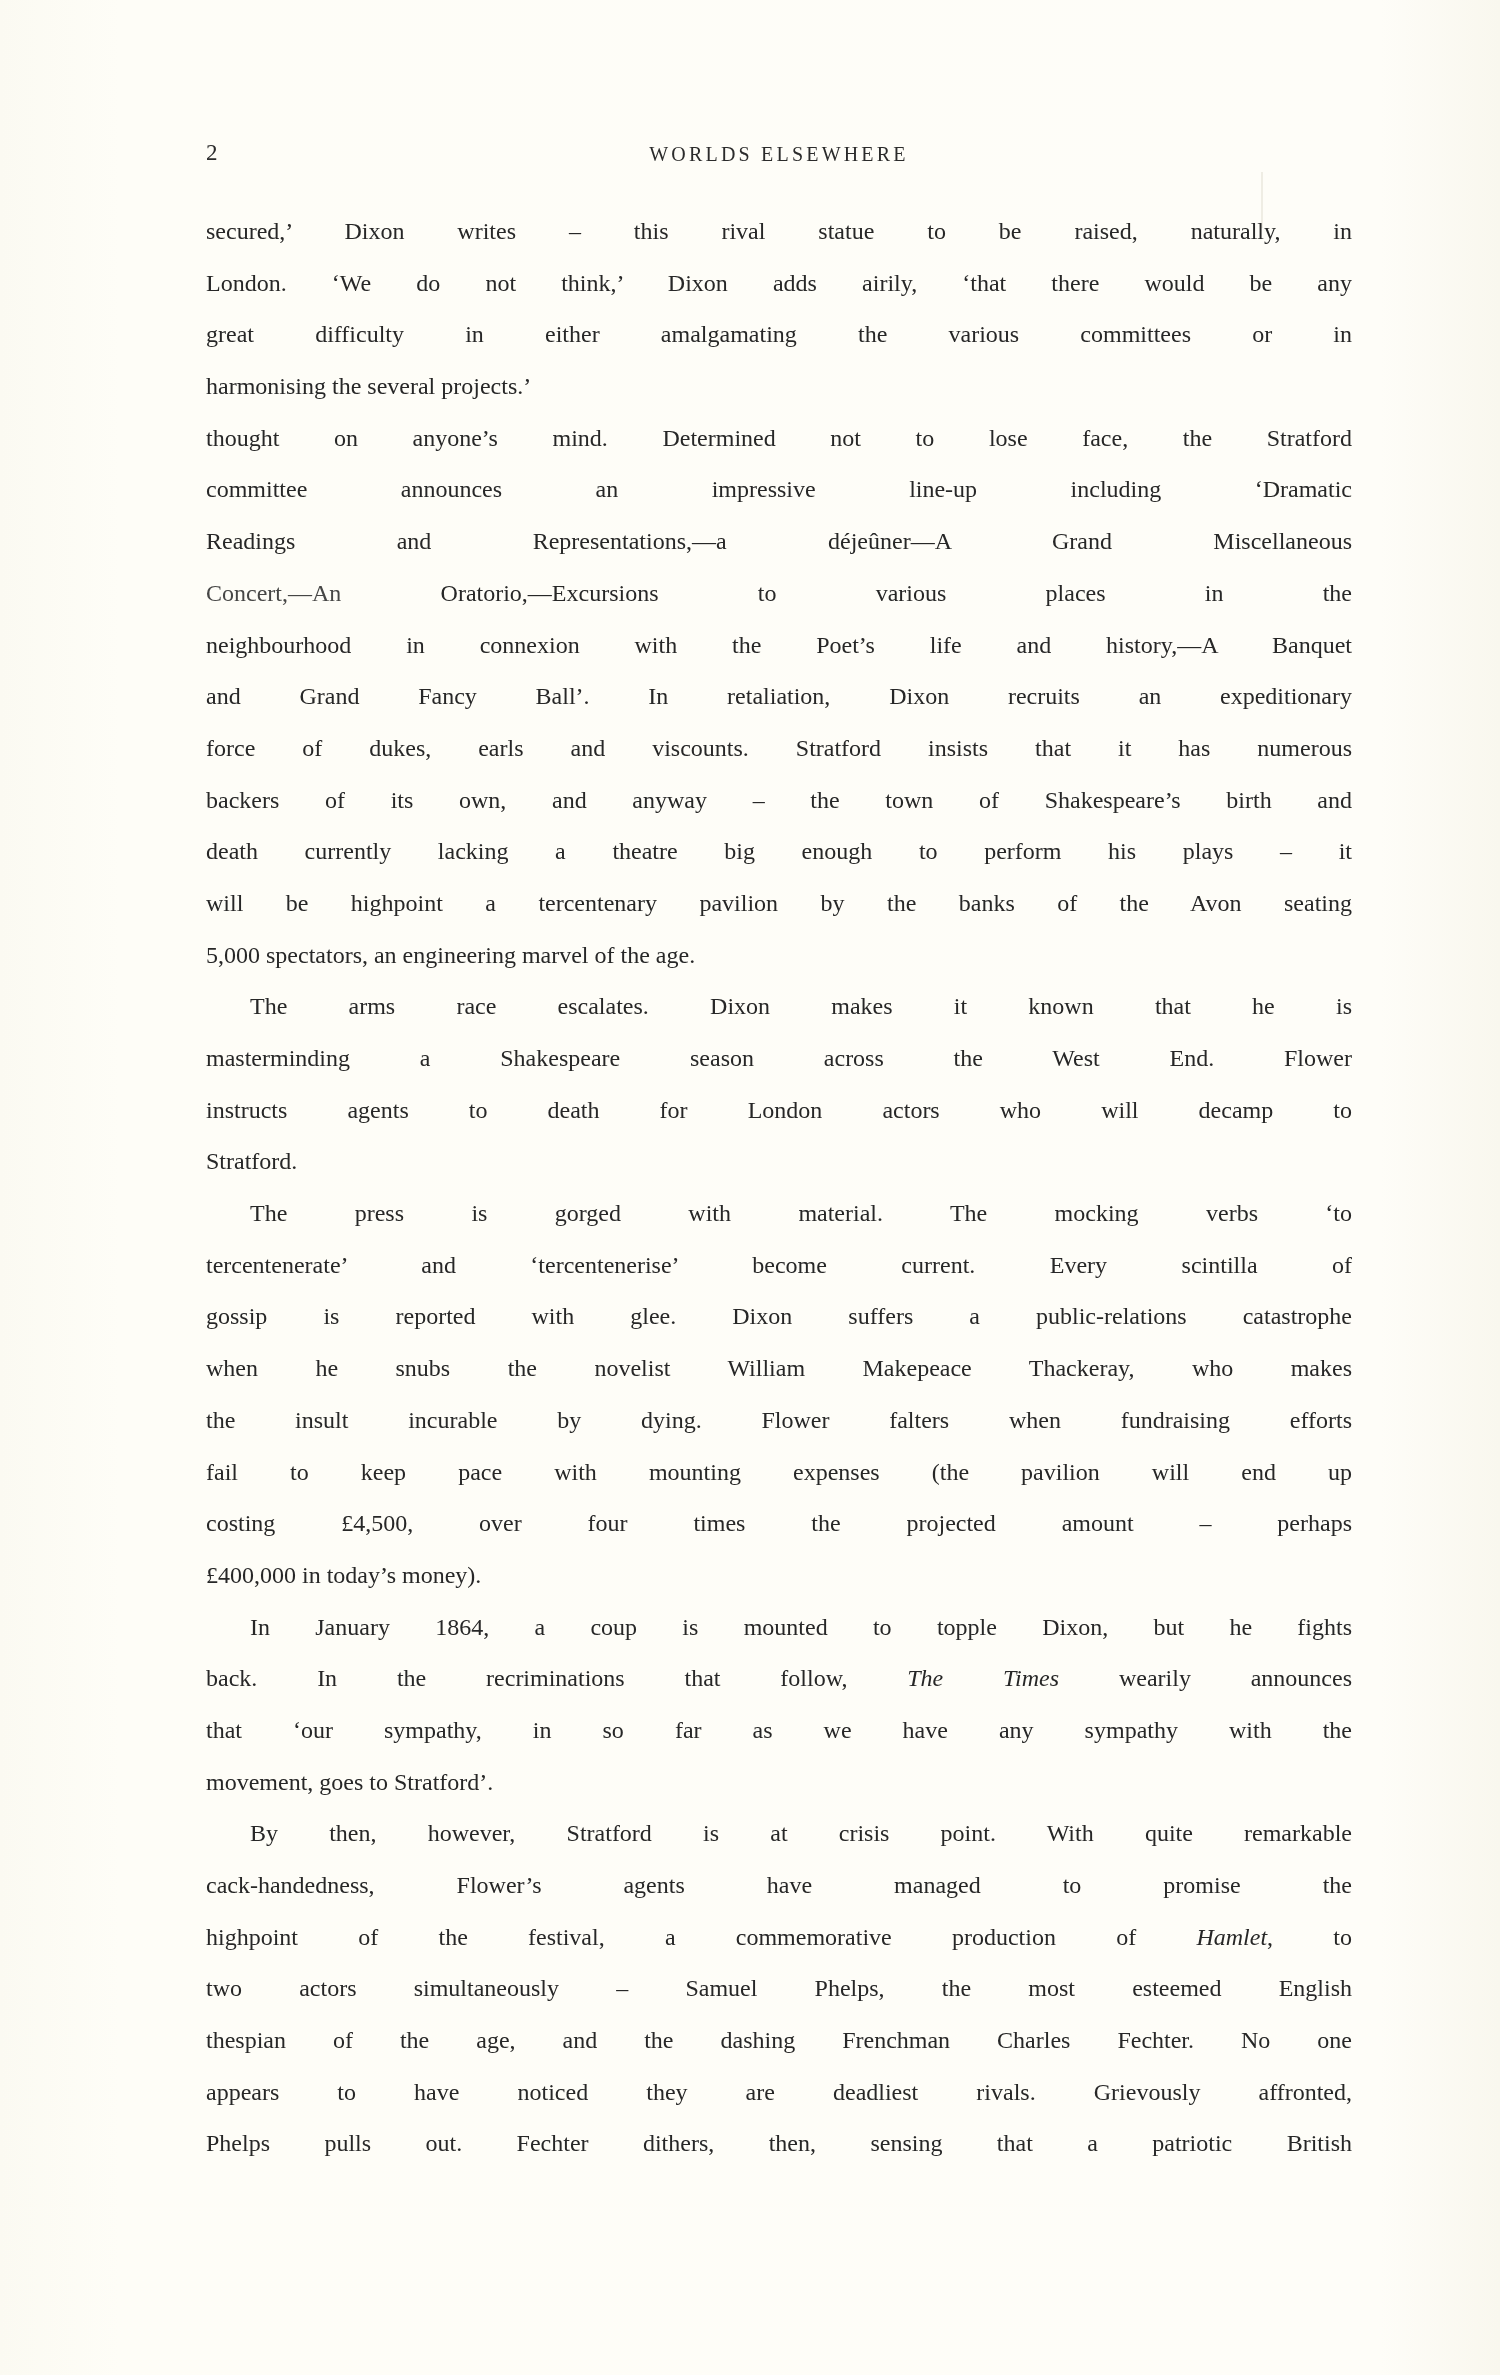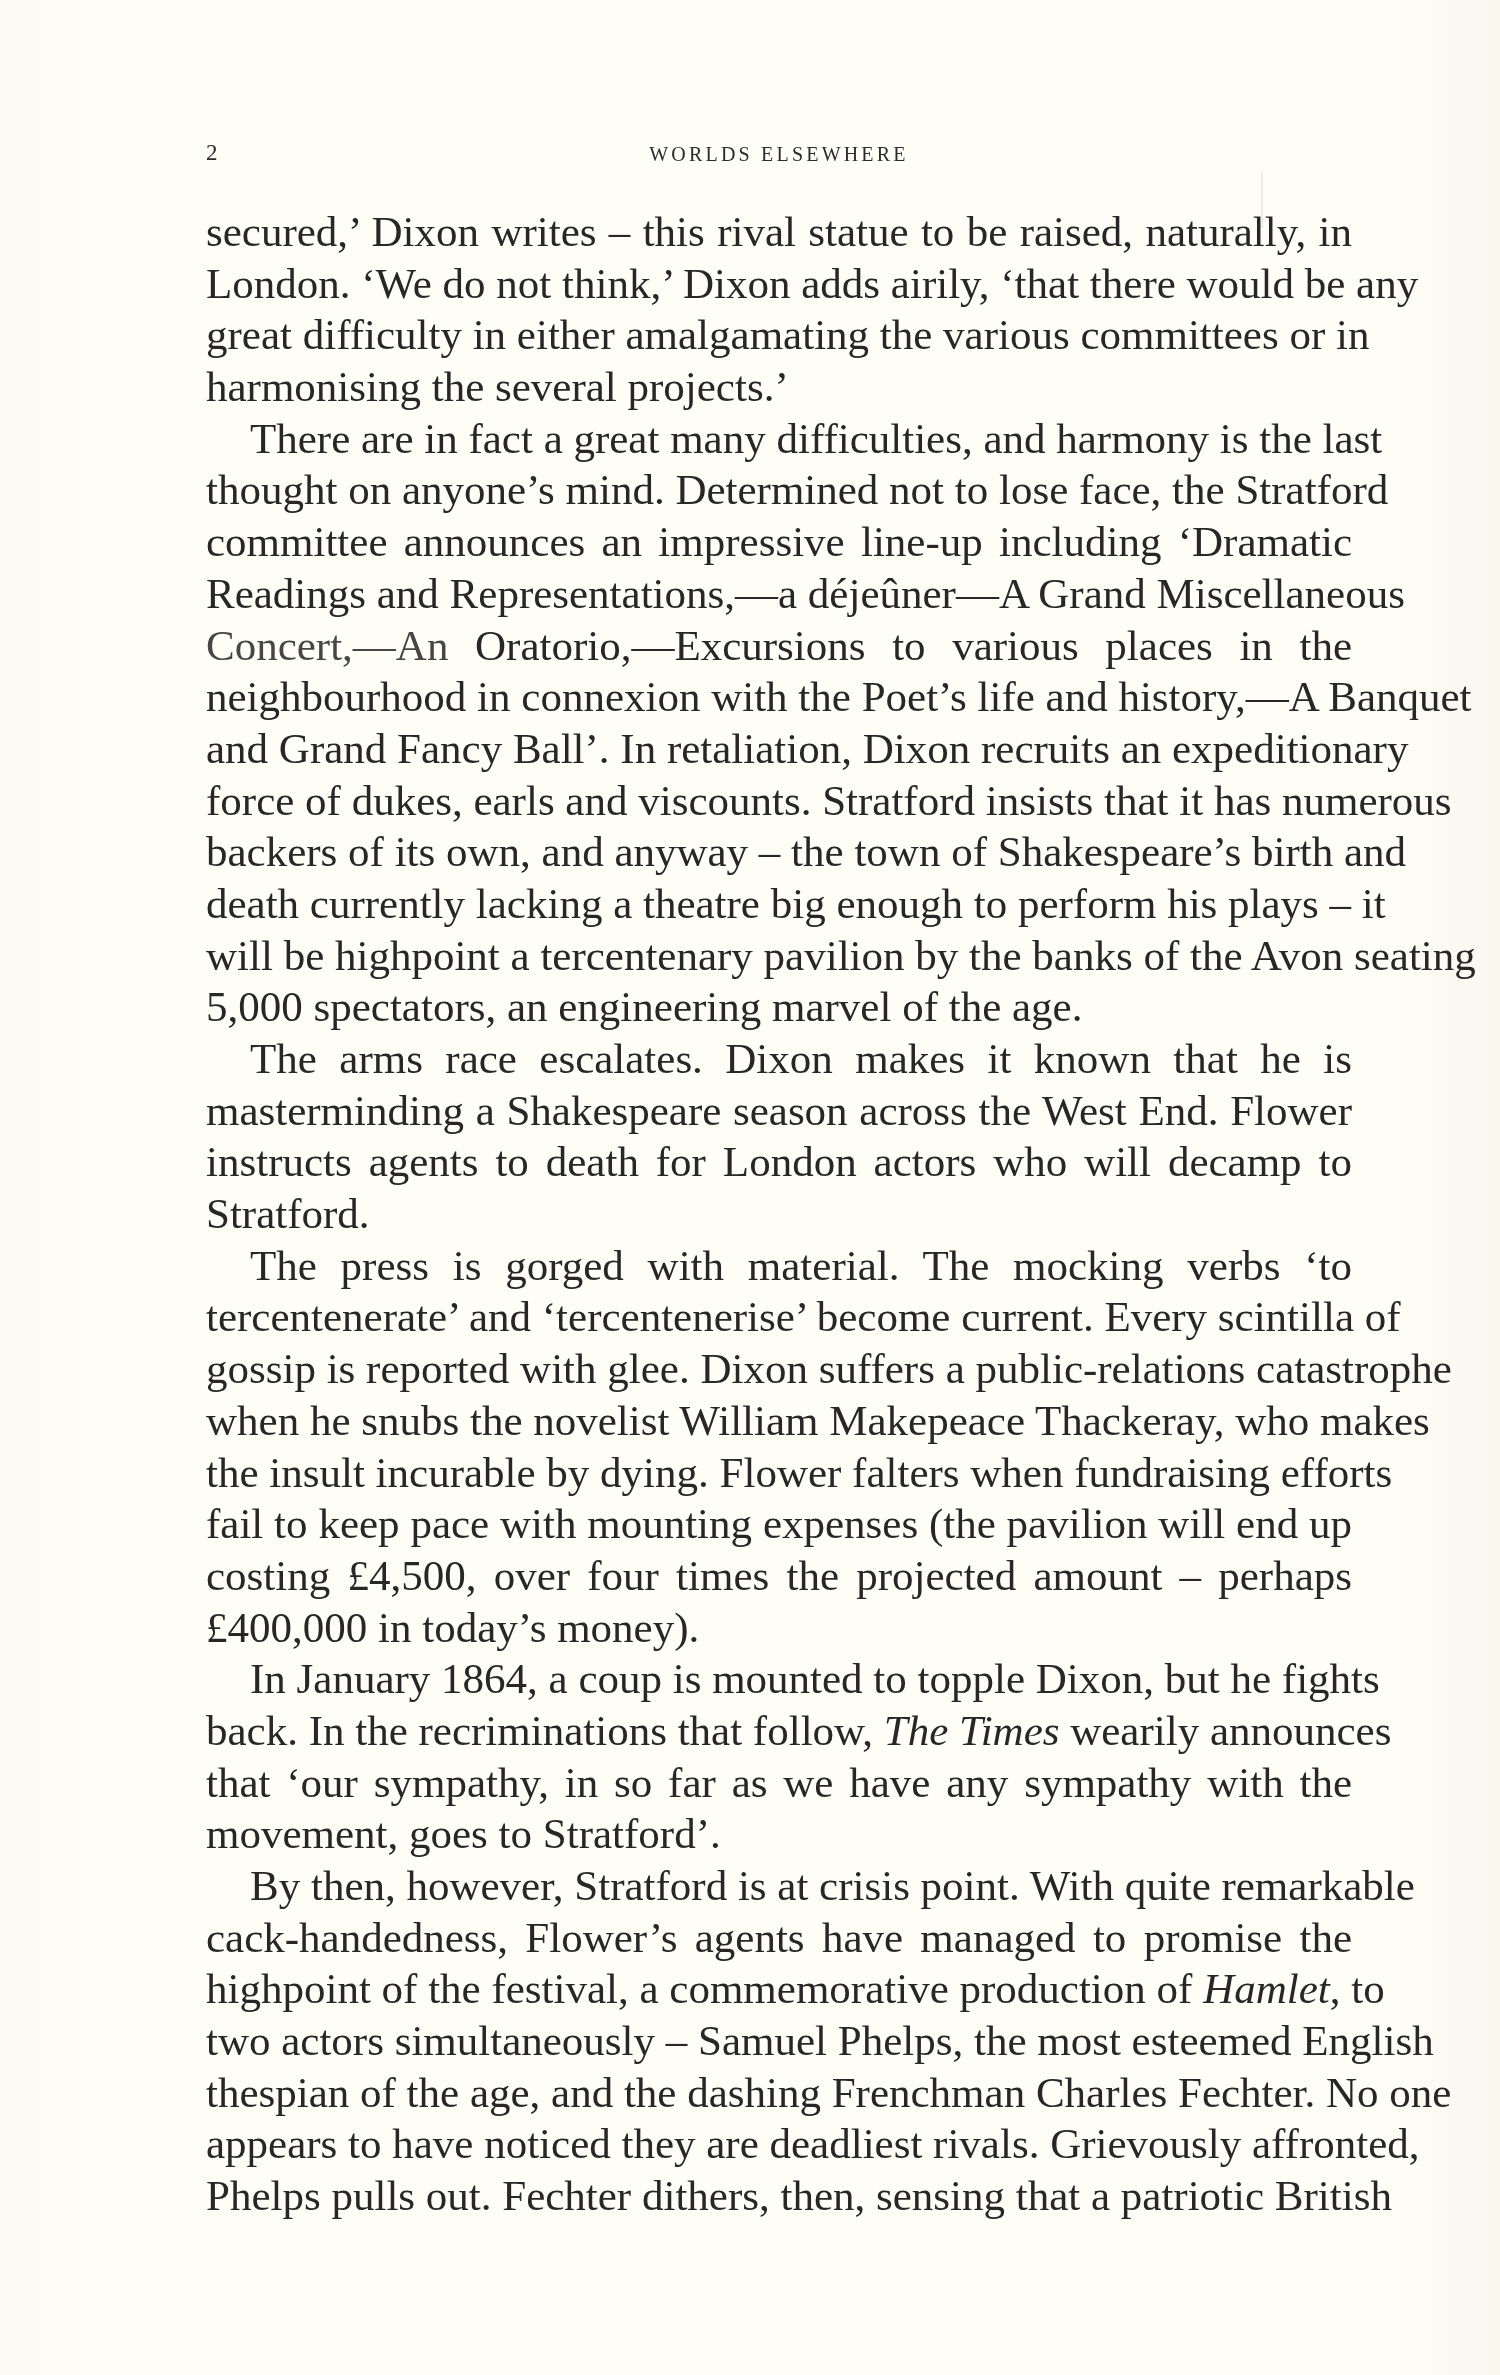--- a/index.html
+++ b/index.html
@@ -19,21 +19,21 @@
   .folio {
     position: absolute; left: 0; top: 0;
     font-size: 23px; line-height: 28px;
   }
   .title {
     position: absolute; left: 0; right: 0; top: 1px; text-align: center;
     font-size: 20px; line-height: 28px; letter-spacing: 3.2px;
   }
   .body-text {
     position: absolute; left: 206px; top: 206px; width: 1146px;
-    font-family: "Liberation Serif", serif; font-size: 43px; color: #272727;
+    font-family: "Liberation Serif", serif; font-size: 24px; color: #272727;
   }
   .line {
     display: block; height: 51.7px; line-height: 51.7px;
     white-space: nowrap; text-align: justify; text-align-last: justify;
     overflow: visible;
   }
   .line.last { text-align-last: left; }
   .line.indent { padding-left: 44px; }
   .line .it { font-style: italic; }
   .blur { filter: blur(0.7px); opacity: 0.85; margin-top: 23px; }
@@ -56,21 +56,20 @@
   <div class="body-text">
 
     <div>
       <span class="line">secured,’ Dixon writes – this rival statue to be raised, naturally, in</span>
       <span class="line">London. ‘We do not think,’ Dixon adds airily, ‘that there would be any</span>
       <span class="line">great difficulty in either amalgamating the various committees or in</span>
       <span class="line last">harmonising the several projects.’</span>
     </div>
 
     <div>
-      <span class="line indent">There are in fact a great many difficulties, and harmony is the last</span>
       <span class="line">thought on anyone’s mind. Determined not to lose face, the Stratford</span>
       <span class="line">committee announces an impressive line-up including ‘Dramatic</span>
       <span class="line">Readings and Representations,—a déjeûner—A Grand Miscellaneous</span>
       <span class="line"><span class="blur">Concert,—An</span> <span>Oratorio,—Excursions to various places in the</span></span>
       <span class="line">neighbourhood in connexion with the Poet’s life and history,—A Banquet</span>
       <span class="line">and Grand Fancy Ball’. In retaliation, Dixon recruits an expeditionary</span>
       <span class="line">force of dukes, earls and viscounts. Stratford insists that it has numerous</span>
       <span class="line">backers of its own, and anyway – the town of Shakespeare’s birth and</span>
       <span class="line">death currently lacking a theatre big enough to perform his plays – it</span>
       <span class="line">will be highpoint a tercentenary pavilion by the banks of the Avon seating</span>

